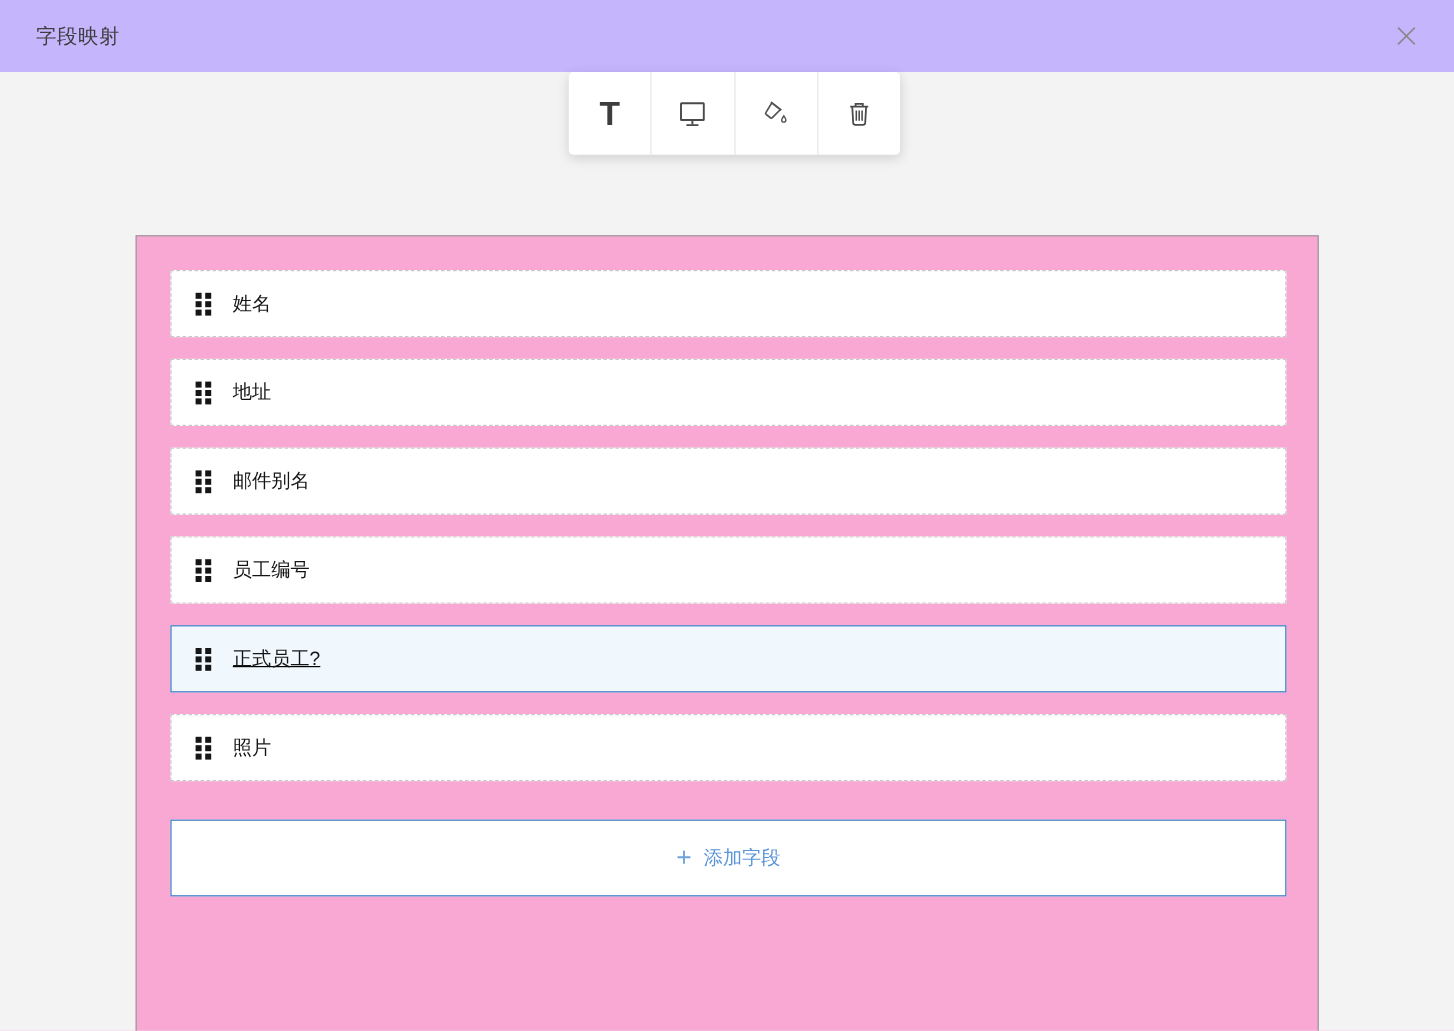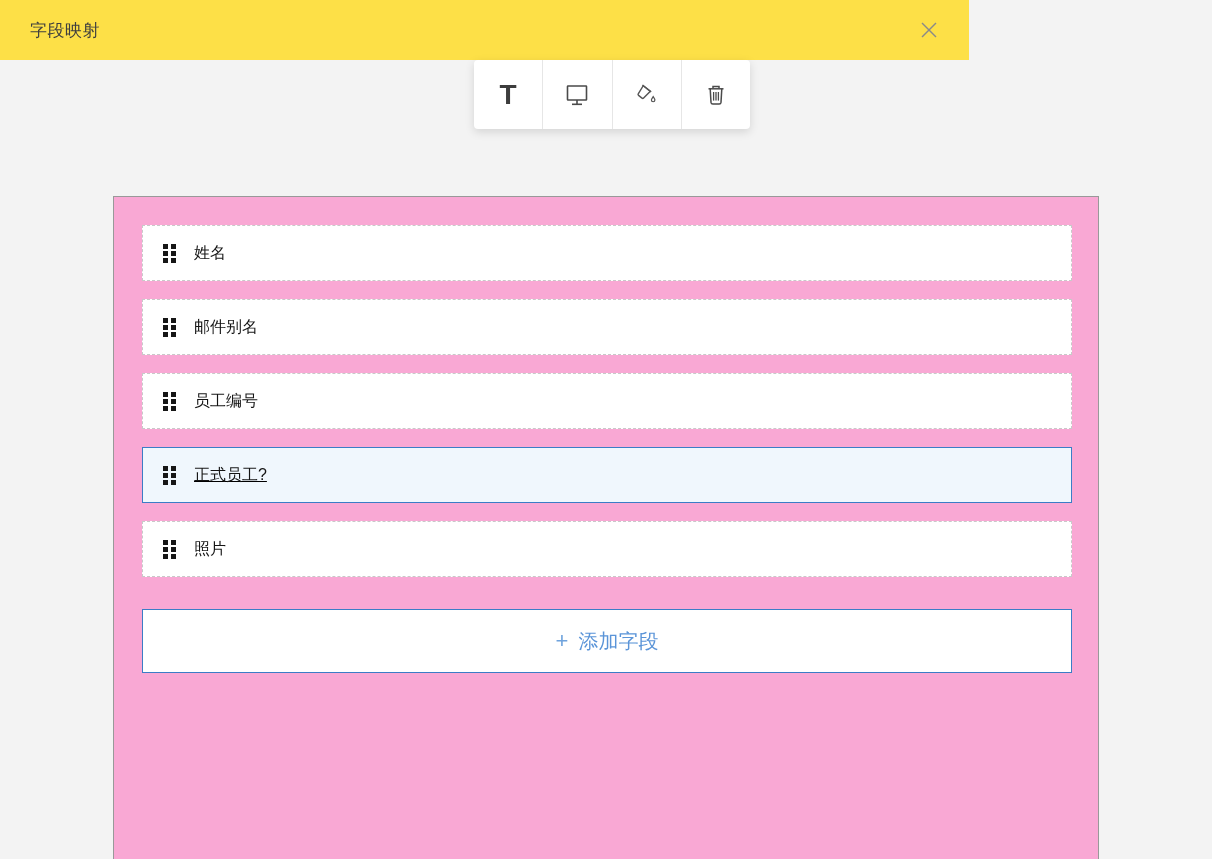--- a/index.html
+++ b/index.html
@@ -8,22 +8,22 @@
     font-family: "Liberation Sans", "DejaVu Sans", sans-serif;
     background: #f3f3f3;
     position: relative;
     overflow: hidden;
   }
 
   
   .header {
     position: absolute;
     left: 0; top: 0;
-    width: 969px; height: 60px;
-    background: #fde047;
+    width: 1212px; height: 60px;
+    background: #c4b5fd;
     display: flex;
     align-items: center;
     justify-content: space-between;
     padding: 0 22px 0 30px;
   }
   .header .title {
     font-size: 17px;
     color: #3f3f3f;
     letter-spacing: 0.5px;
   }
@@ -120,21 +120,21 @@
     gap: 10px;
     cursor: pointer;
   }
   .add-btn .plus {
     font-size: 22px;
     font-weight: 300;
     color: #6fa3dd;
     line-height: 1;
   }
   .add-btn .add-label {
-    font-size: 20px;
+    font-size: 16px;
     color: #5a94d8;
   }
 
   svg { display: block; }
 </style>
 </head>
 <body>
 
 <div class="header">
   <span class="title">字段映射</span>
@@ -193,20 +193,31 @@
         <i></i>
         <i></i>
         <i></i>
         <i></i>
         <i></i>
         <i></i>
       </span>
     <span class="row-label">姓名</span>
   </div>
 
+  <div class="field-row">
+    <span class="handle">
+        <i></i>
+        <i></i>
+        <i></i>
+        <i></i>
+        <i></i>
+        <i></i>
+      </span>
+    <span class="row-label">地址</span>
+  </div>
 
   <div class="field-row">
     <span class="handle">
         <i></i>
         <i></i>
         <i></i>
         <i></i>
         <i></i>
         <i></i>
       </span>

